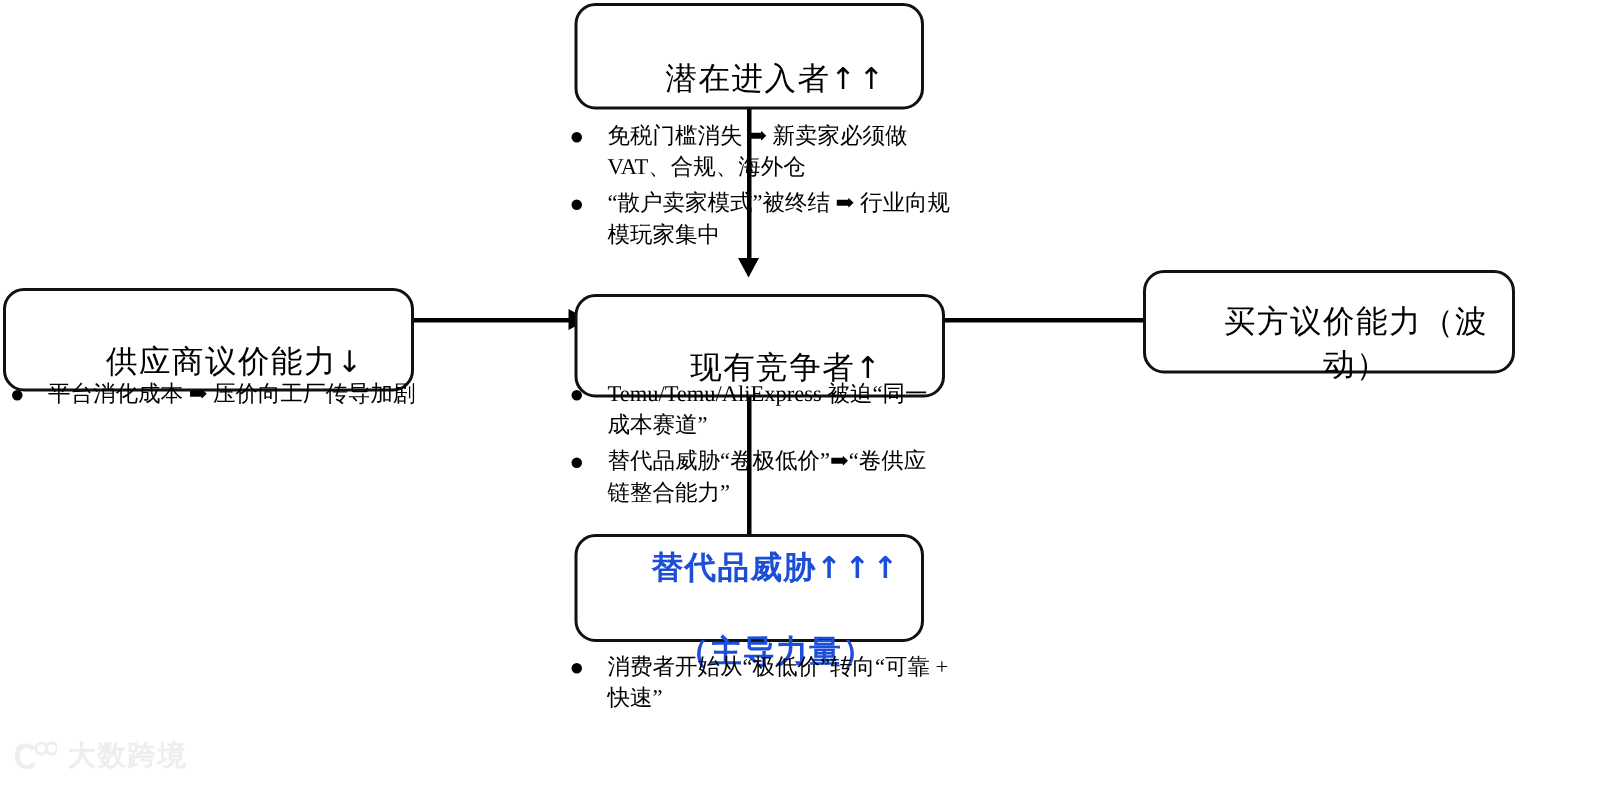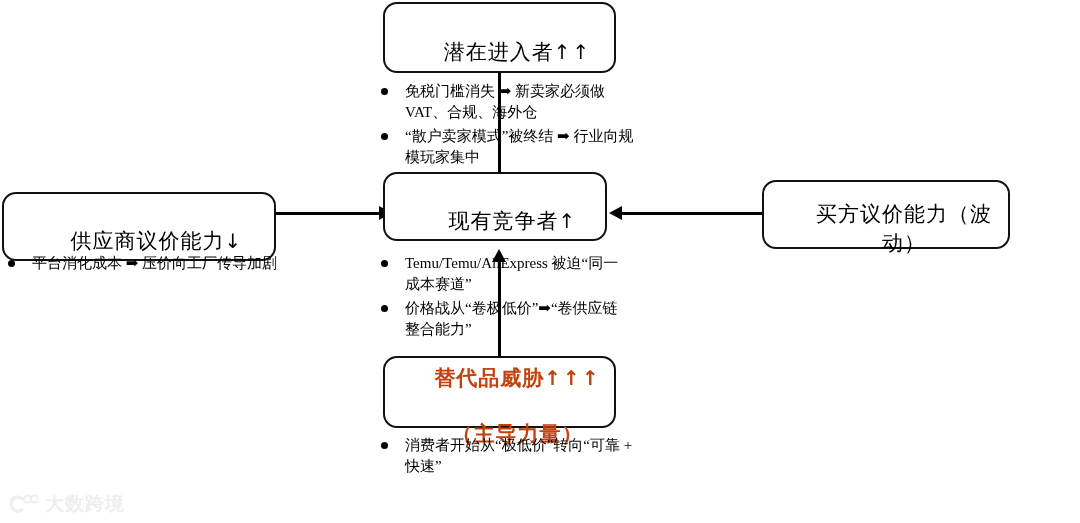--- a/index.html
+++ b/index.html
@@ -41,21 +41,21 @@
   }
   .node-label .arrows {
     letter-spacing: 2px;
     font-family: "DejaVu Sans", sans-serif;
     font-size: 20px;
   }
   .node.danger { }
   .node.danger .node-label { color: #e8120f; font-weight: 600; }
 
   #node-top      { left: 383px; top: 2px;   width: 233px; height: 71px; }
-  #node-center   { left: 383px; top: 172px; width: 224px; height: 69px; }
+  #node-center   { left: 383px; top: 196px; width: 247px; height: 69px; }
   #node-bottom   { left: 383px; top: 356px; width: 233px; height: 72px; }
   #node-left     { left: 2px;   top: 180px; width: 274px; height: 69px; margin-top: 12px; }
   #node-right    { left: 762px; top: 180px; width: 248px; height: 69px; }
 
   
   .connector { position: absolute; z-index: 1; }
   .line-v { width: 3px; background: #000000; }
   .line-h { height: 3px; background: #000000; }
 
   .arrowhead { position: absolute; width: 0; height: 0; z-index: 2; }
@@ -183,31 +183,31 @@
     <li>平台消化成本 ➡ 压价向工厂传导加剧</li>
   </ul>
 
   <div class="node" id="node-center">
     <div class="node-label">
       <span>现有竞争者</span><span class="arrows">↑</span>
     </div>
   </div>
   <ul class="bullets" id="bullets-center">
     <li>Temu/Temu/AliExpress 被迫“同一成本赛道”</li>
-    <li>价格战从“卷极低价”➡“卷供应链整合能力”</li>
+    <li>替代品威胁“卷极低价”➡“卷供应链整合能力”</li>
   </ul>
 
   <div class="node" id="node-right">
     <div class="node-label">
       <span>买方议价能力（波动）</span><span class="arrows"></span>
     </div>
   </div>
 
   <div class="node danger" id="node-bottom">
-    <div class="node-label" style="color: #c2410c;">
+    <div class="node-label" style="color: #1d4ed8;">
       <span>替代品威胁</span><span class="arrows">↑↑↑</span><br>
       <span>（主导力量）</span>
     </div>
   </div>
   <ul class="bullets" id="bullets-bottom">
     <li>消费者开始从“极低价”转向“可靠 + 快速”</li>
   </ul>
 
   <div id="watermark">
     <span class="wm-mark">

